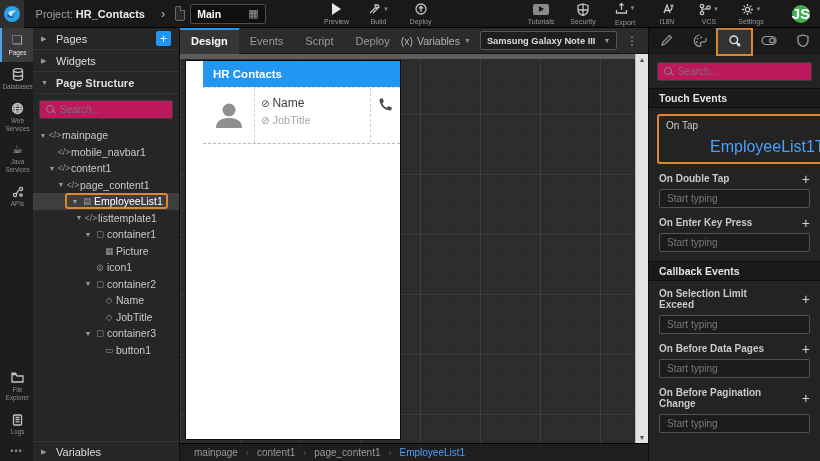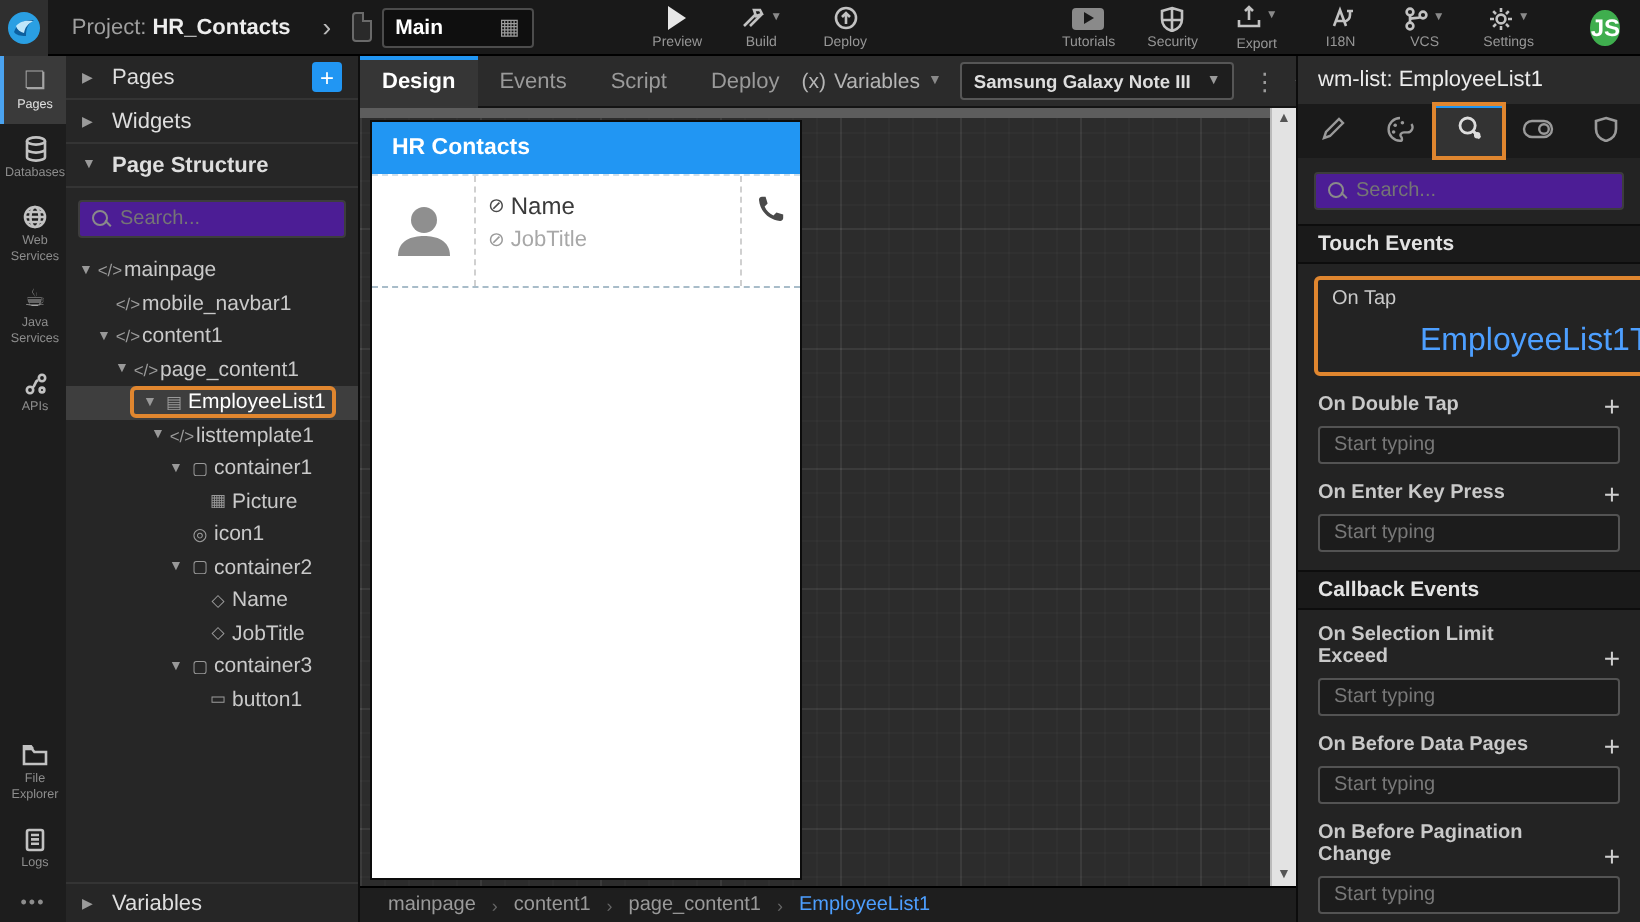--- a/index.html
+++ b/index.html
@@ -20,21 +20,21 @@
   .main-dd { display:flex; align-items:center; height:20px; width:100px; background:#0f0f0f; border:1px solid #4c4c4c; border-radius:2px; padding:0 6px; gap:6px; }
   .main-dd .lbl { flex:1; color:#fff; font-weight:bold; font-size:10.5px; }
   .grid-ic { color:#9c9c9c; font-size:11px; }
   .tb-act { display:flex; flex-direction:column; align-items:center; justify-content:center; gap:2px;
             color:#979797; font-size:7px; min-width:32px; margin:0 5px; }
   .tb-act .ic { height:13px; display:flex; align-items:center; justify-content:center; color:#c2c2c2; font-size:11px; }
   .tb-caret { color:#8a8a8a; font-size:6px; margin-left:2px; }
   .play-tri { width:0; height:0; border-left:9px solid #e6e6e6; border-top:6px solid transparent; border-bottom:6px solid transparent; }
   .video-ic { width:16px; height:11px; background:#8a8a8a; border-radius:2px; display:flex; align-items:center; justify-content:center; }
   .video-ic i { width:0; height:0; border-left:5px solid #191919; border-top:3px solid transparent; border-bottom:3px solid transparent; }
-  .avatar { width:18px; height:18px; border-radius:50%; background:#3fae4e; color:#fff; font-size:12px; font-weight:bold;
+  .avatar { width:18px; height:18px; border-radius:50%; background:#3fae4e; color:#fff; font-size:15px; font-weight:bold;
             display:flex; align-items:center; justify-content:center; margin:0 10px 0 20px; }
   .sp { flex:1; }
   svg.lin { stroke:#c2c2c2; fill:none; stroke-width:1.3; }
 
   
   .rail { position:absolute; left:0; top:28px; bottom:0; width:33px; background:#1d1d1d; display:flex; flex-direction:column; z-index:5; }
   .rail-item { display:flex; flex-direction:column; align-items:center; gap:2px; padding:6px 0 5px;
                color:#8d8d8d; font-size:6.3px; text-align:center; border-left:2px solid transparent; line-height:1.25; }
   .rail-item .ic { font-size:12px; height:13px; display:flex; align-items:center; color:#a5a5a5; }
   .rail-item.active { background:#3a3a3a; color:#e2e2e2; border-left-color:#4aa3f0; }
@@ -43,21 +43,21 @@
   
   .lpanel { position:absolute; left:33px; top:28px; bottom:0; width:147px; background:#262626;
             border-right:1px solid #0e0e0e; display:flex; flex-direction:column; z-index:4; }
   .sec-row { height:22px; flex:none; display:flex; align-items:center; gap:7px; padding:0 8px;
              border-bottom:1px solid #343434; color:#dedede; }
   .sec-caret { color:#9a9a9a; font-size:7px; width:8px; }
   .sec-label { flex:1; font-size:11px; }
   .plus-btn { width:15px; height:15px; background:var(--accent); border-radius:2px; color:#fff;
               display:flex; align-items:center; justify-content:center; font-size:12px; }
   .mini-ic { color:#b3b3b3; font-size:11px; }
-  .search-box { margin:6px; height:19px; flex:none; background:#4c1d95; border:1px solid #3d3d3d; border-radius:2px;
+  .search-box { margin:6px; height:19px; flex:none; background:#be185d; border:1px solid #3d3d3d; border-radius:2px;
                 display:flex; align-items:center; padding:0 6px; gap:5px; }
   .search-box input { flex:1; min-width:0; background:none; border:none; outline:none; color:#bbb; font-size:10px; font-family:inherit; }
   .tree { flex:1; overflow:hidden; padding-top:2px; }
   .tnode { height:16.5px; display:flex; align-items:center; white-space:nowrap; color:#c9c9c9; font-size:10.5px; }
   .tnode.selected { background:#3e3e3e; }
   .t-caret { width:10px; flex:none; text-align:center; color:#999; font-size:7px; }
   .t-ic { width:14px; flex:none; text-align:center; color:#9a9a9a; font-size:8.5px; }
   .hl-box { display:flex; align-items:center; border:2px solid var(--orange); border-radius:3px; padding:0 3px; height:16px; }
   .vars-row { height:20px; flex:none; border-top:1px solid #343434; display:flex; align-items:center; gap:7px; padding:0 8px; color:#dedede; }
 
@@ -73,21 +73,21 @@
   .icon-btn { color:#9c9c9c; font-size:12px; }
   .icon-btn.dim { color:#6f6f6f; }
   .canvas { flex:1; position:relative; background:#2c2c2c;
     background-image:
       linear-gradient(rgba(255,255,255,.055) 1px, transparent 1px),
       linear-gradient(90deg, rgba(255,255,255,.055) 1px, transparent 1px),
       linear-gradient(rgba(255,255,255,.02) 1px, transparent 1px),
       linear-gradient(90deg, rgba(255,255,255,.02) 1px, transparent 1px);
     background-size:60px 60px, 60px 60px, 12px 12px, 12px 12px; }
   .canvas-top { position:absolute; top:0; left:0; right:13px; height:5px; background:#5d5d5d; }
-  .phone { position:absolute; left:6px; top:7px; width:214px; bottom:4px; background:#fff; box-shadow:0 0 0 1px #0c0c0c; }
+  .phone { position:absolute; left:6px; top:7px; width:214px; bottom:4px; background:#fff; box-shadow:0 0 0 1px #0c0c0c;padding-left:17px; }
   .phone-head { height:26px; background:var(--accent); color:#fff; font-weight:bold; font-size:11.5px;
                 display:flex; align-items:center; padding:0 10px; }
   .prow { height:57px; display:flex; border-top:1px dashed #cfe0ec; border-bottom:1px dashed #a8bcc9; }
   .pcell-av { width:52px; border-right:1px dashed #d0d0d0; display:flex; align-items:center; justify-content:center; }
   .pcell-mid { flex:1; padding:8px 6px; display:flex; flex-direction:column; gap:4px; }
   .bindrow { display:flex; align-items:center; gap:3px; }
   .bind-ic { font-size:10px; color:#4a4a4a; }
   .bind-ic.lt { color:#9a9a9a; }
   .name-t { font-size:12px; color:#3a3a3a; }
   .job-t { font-size:11px; color:#a8a8a8; }
@@ -107,21 +107,21 @@
             font-size:11px; background:#2b2b2b; }
   .rtabs { height:27px; flex:none; background:#1a1a1a; display:flex; align-items:stretch; }
   .rtab { flex:1; display:flex; align-items:center; justify-content:center; color:#9a9a9a; position:relative; }
   .rtab.active { background:#333; color:#ddd; box-shadow:inset 0 2px 0 var(--accent); outline:2px solid var(--orange); outline-offset:-1px; z-index:2; }
   .rsearch { margin:7px 8px 5px; }
   .rscroll { flex:1; overflow:hidden; }
   .rsec-h { height:20px; background:#1a1a1a; border-top:1px solid #0d0d0d; border-bottom:1px solid #0d0d0d;
             display:flex; align-items:center; padding:0 10px; color:#e3e3e3; font-weight:bold; font-size:10.5px; margin-top:7px; }
   .rsec-h.first { margin-top:2px; }
   .ev { padding:7px 10px 2px; }
-  .ev-head { display:flex; align-items:flex-end; justify-content:space-between; color:#c9c9c9; font-size:10px; font-weight:bold;gap:32px; }
+  .ev-head { display:flex; align-items:center; justify-content:space-between; color:#c9c9c9; font-size:10px; font-weight:bold;gap:32px; }
   .ev-plus { color:#cfcfcf; font-size:14px; font-weight:normal; line-height:10px; }
   .ev-input { margin-top:5px; height:19px; width:100%; background:#1c1c1c; border:1px solid #535353; border-radius:2px;
               color:#999; font-size:10px; padding:0 7px; font-family:inherit; outline:none; }
   .ev-input::placeholder { color:#787878; }
   .ev.ontap { display:flex; gap:4px; padding:6px 8px 2px 8px; }
   .ontap-box { flex:1; border:2px solid var(--orange); border-radius:3px; padding:4px 7px 6px; }
   .ontap-label { color:#c9c9c9; font-size:10px; font-weight:normal; }
   .ontap-val { margin-top:7px; color:#4d9fff; font-size:16px;margin-left:44px; }
   .ontap-right { width:26px; display:flex; flex-direction:column; align-items:center; justify-content:space-between; padding:3px 0 2px; }
   .edit-btn { width:20px; height:19px; border:1px solid #565656; border-radius:2px; background:#1c1c1c; color:#c5c5c5;
@@ -473,21 +473,20 @@
         <span class="crumb-sep">›</span>
         <span class="crumb">content1</span>
         <span class="crumb-sep">›</span>
         <span class="crumb">page_content1</span>
         <span class="crumb-sep">›</span>
         <span class="crumb current">EmployeeList1</span>
       </div>
   </div>
 
   <div class="rpanel">
-    <div class="rtitle">wm-list: EmployeeList1</div>
 
     <div class="rtabs" id="rtabs">
         <div class="rtab">
           <span><svg width="13" height="13" viewBox="0 0 13 13">
               <path d="M2 11 L3 8 L9.5 1.5 L11.5 3.5 L5 10 Z" fill="none" stroke="currentColor" stroke-width="1.2"></path>
             </svg></span>
         </div>
         <div class="rtab">
           <span><svg width="14" height="13" viewBox="0 0 14 13">
               <path d="M7 1 A5.7 5.7 0 1 0 7 12.4 C8.5 12.4 8 10.9 7.5 10.3 C6.8 9.4 7.7 8.2 9 8.2 H10.7 A2.6 2.6 0 0 0 12.7 4" fill="none" stroke="currentColor" stroke-width="1.2"></path>

